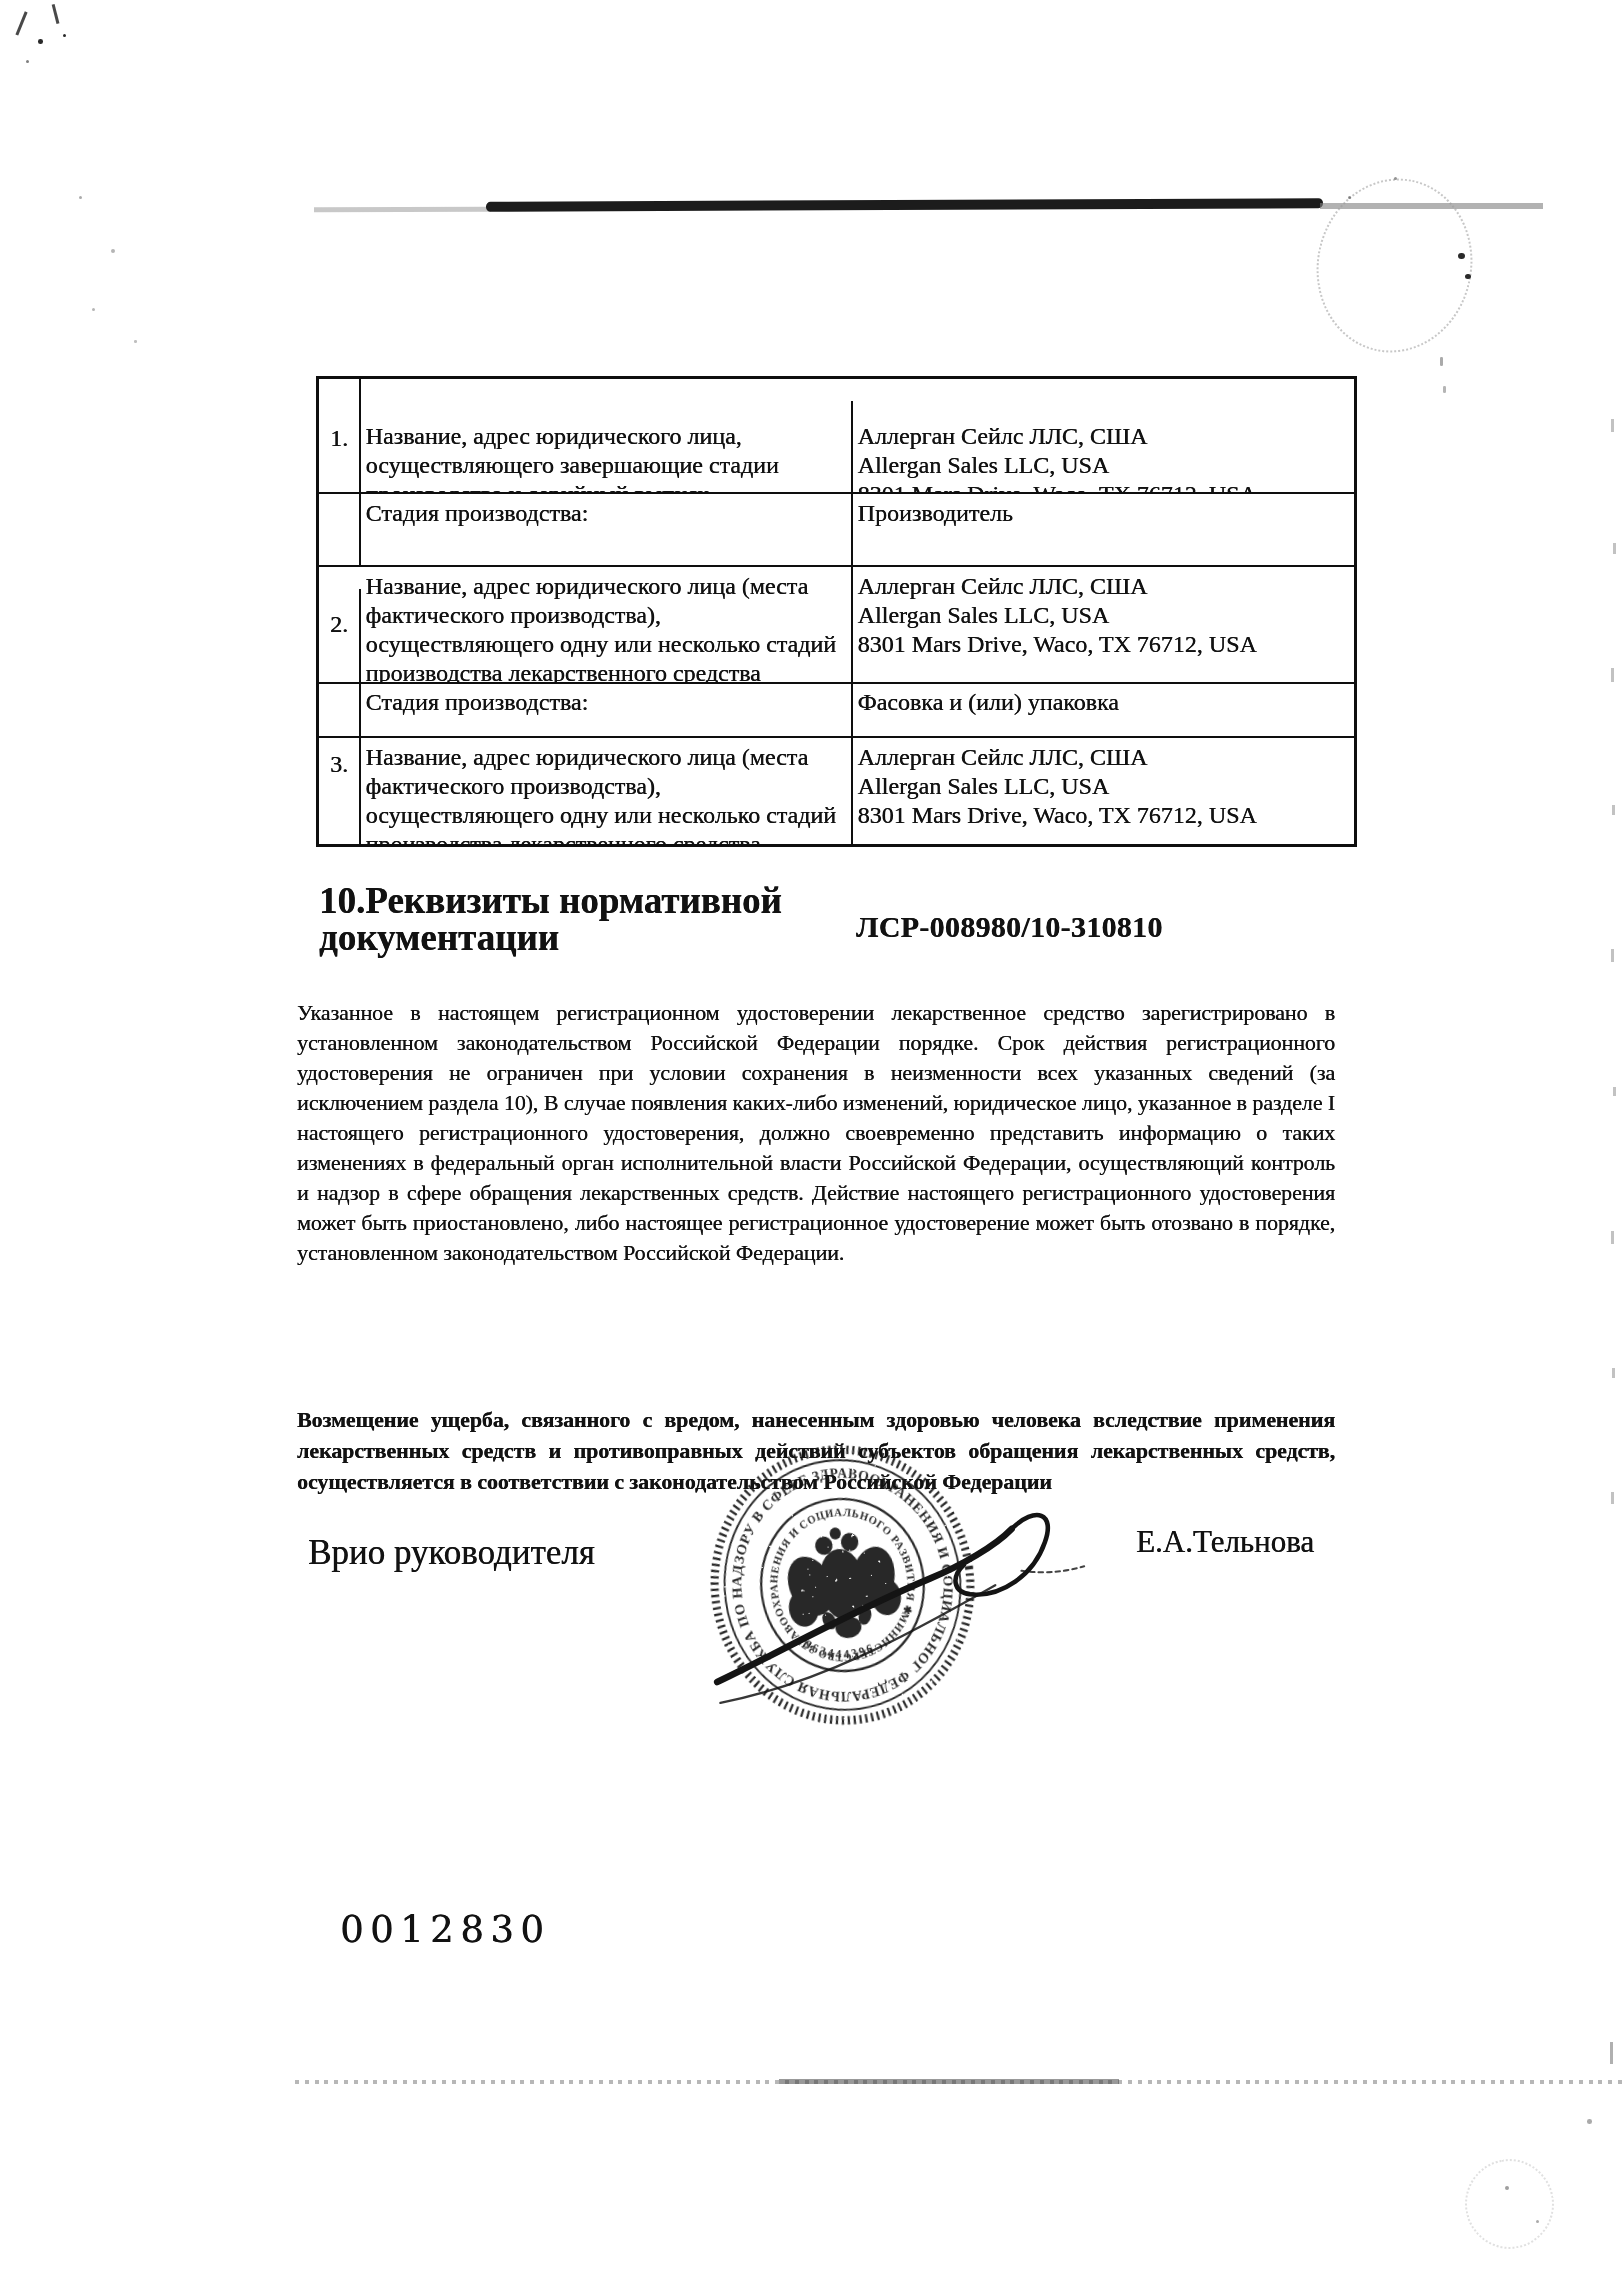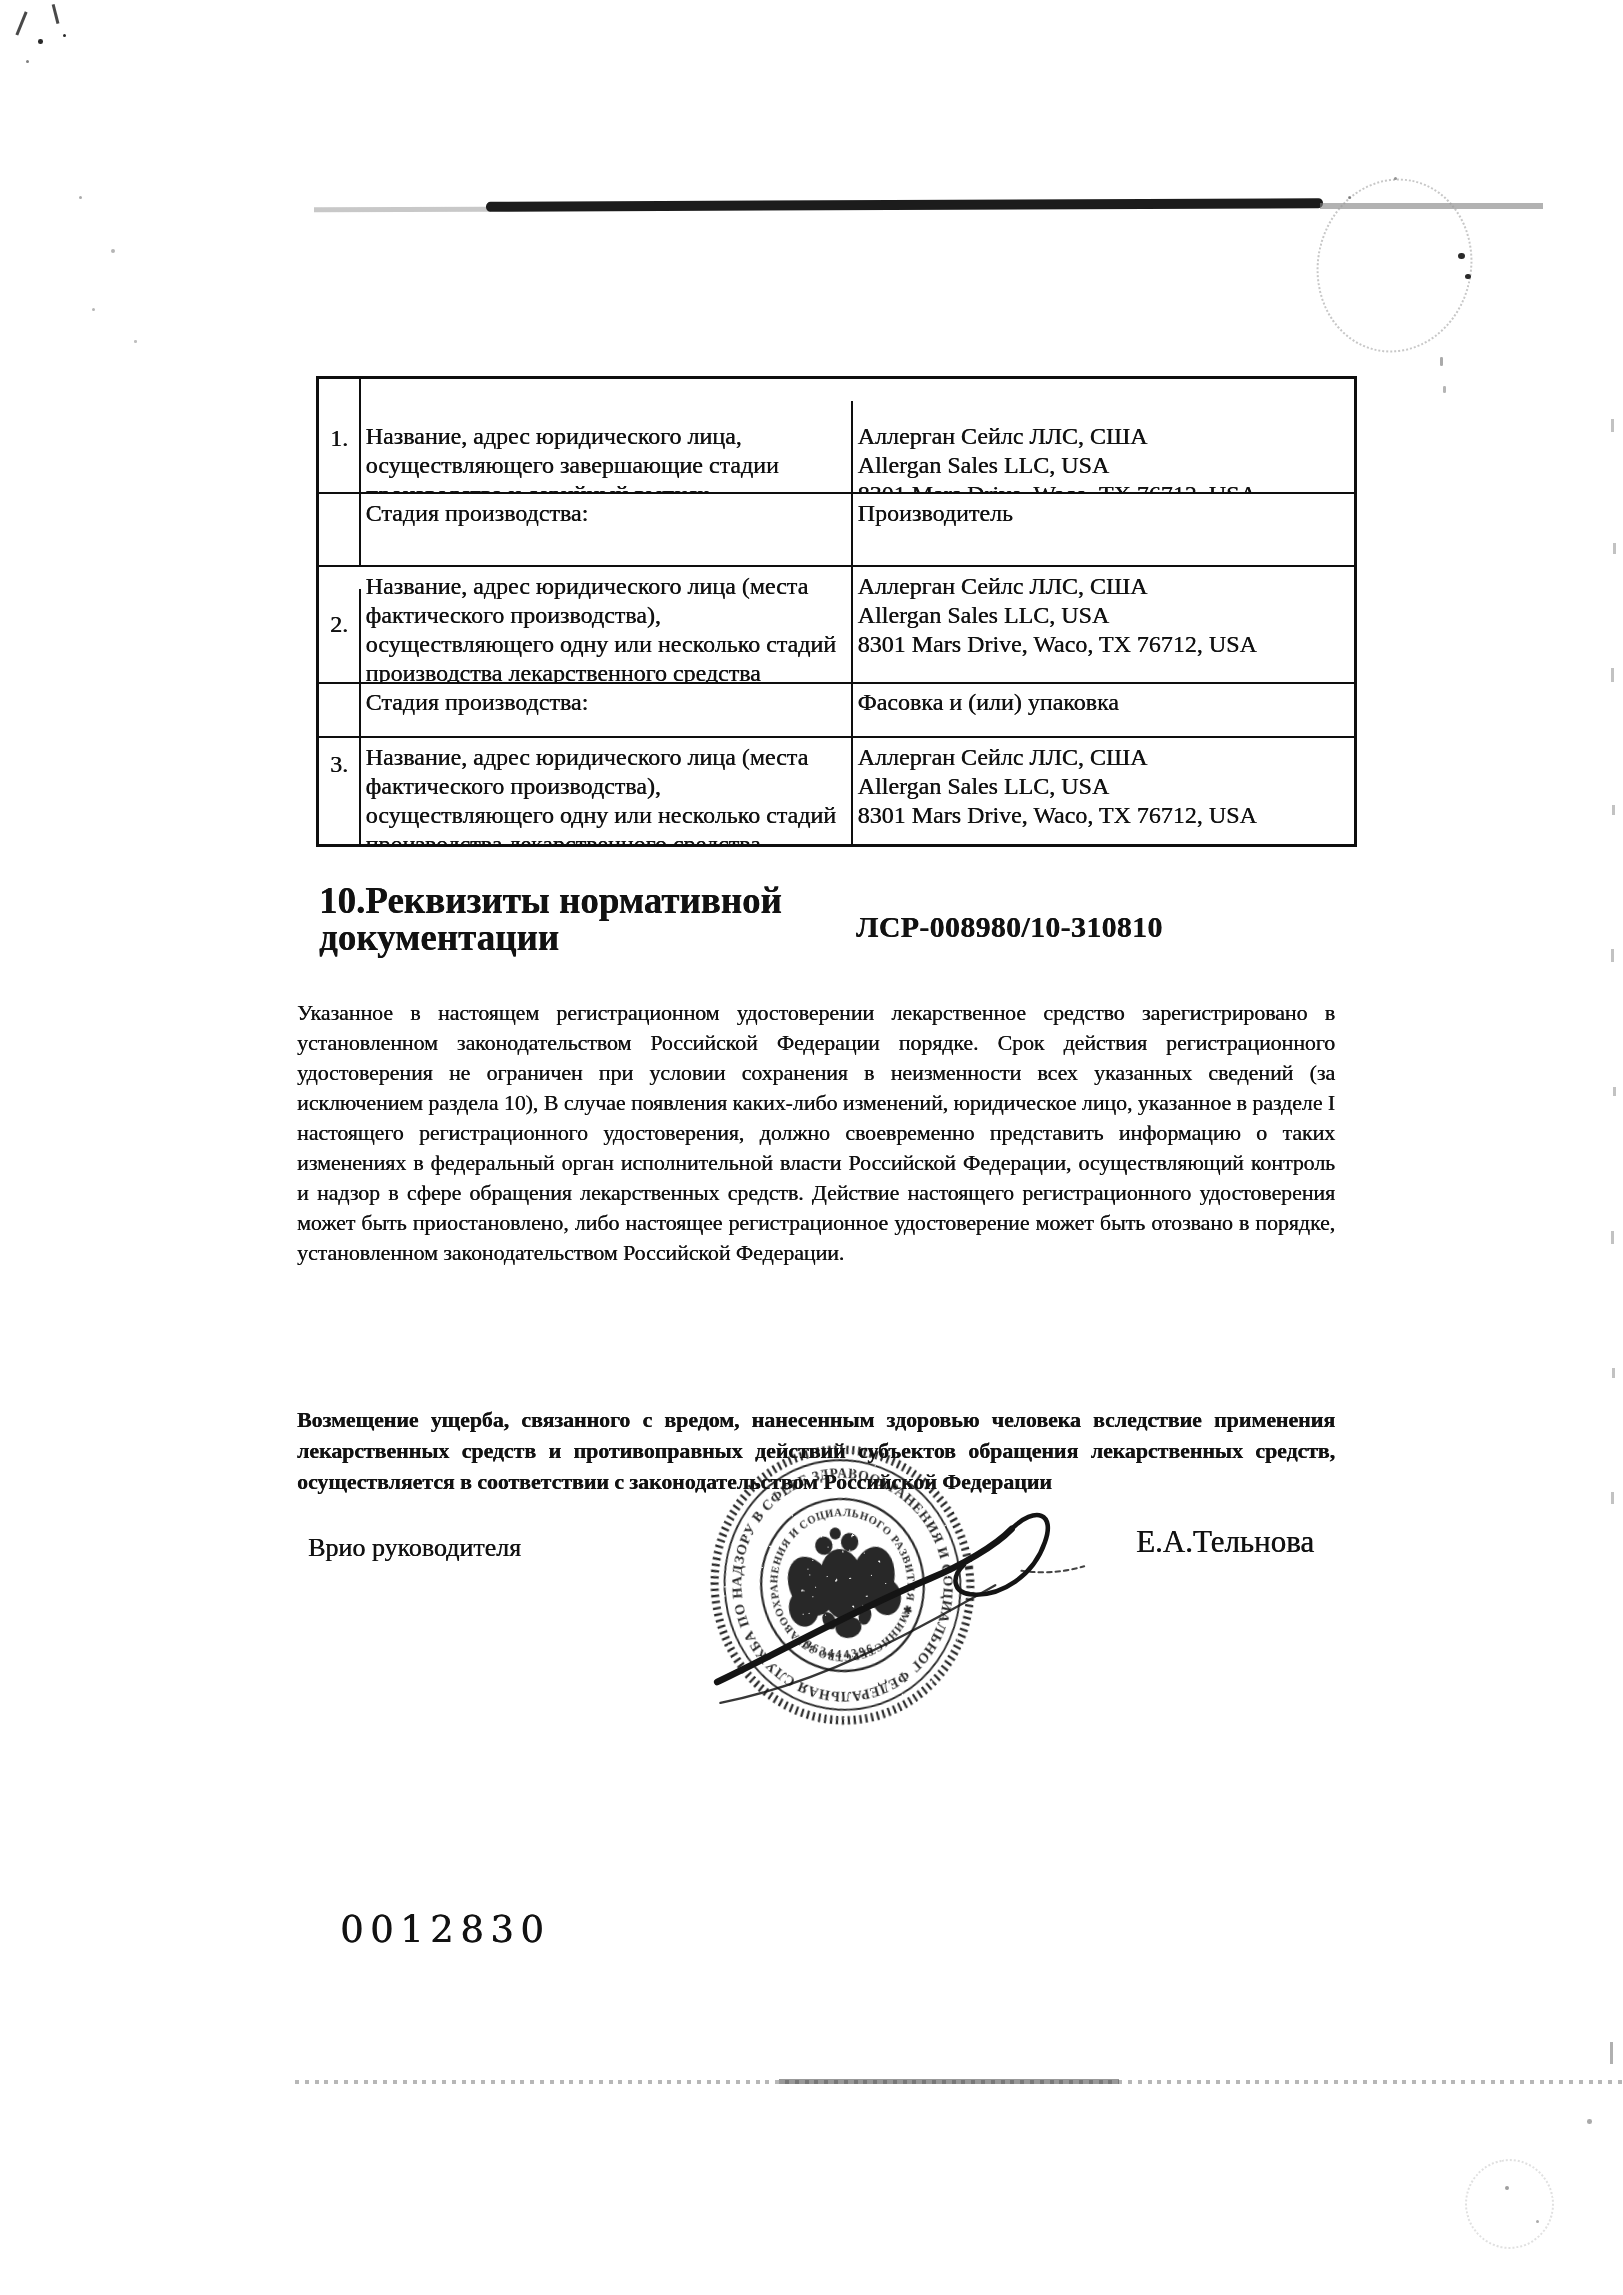--- a/index.html
+++ b/index.html
@@ -26,21 +26,21 @@
   
   .sec10-head{position:absolute;left:319px;top:882px;font-size:37px;line-height:37px;
     font-weight:bold;white-space:pre-line;text-shadow:0.3px 0 0 currentColor;}
   .sec10-num{position:absolute;left:856px;top:910px;font-size:30px;font-weight:bold;
     letter-spacing:0.3px;text-shadow:0.3px 0 0 currentColor;}
   
   .para{position:absolute;left:297px;width:1038px;font-size:22px;line-height:30px;
     text-align:justify;letter-spacing:-0.1px;text-shadow:0.3px 0 0 currentColor;}
   .para.bold{font-weight:bold;line-height:31px;margin-top:41px;}
   
-  .sig-role{position:absolute;left:308px;top:1533px;font-size:26px;text-shadow:0.4px 0 0 currentColor;}
+  .sig-role{position:absolute;left:308px;top:1533px;font-size:35px;text-shadow:0.4px 0 0 currentColor;}
   .sig-name{position:absolute;left:1136px;top:1524px;font-size:31px;text-shadow:0.4px 0 0 currentColor;}
   .serial{position:absolute;left:340px;top:1908px;font-size:37px;letter-spacing:6.5px;
     font-family:"DejaVu Serif","Liberation Serif",serif;text-shadow:0.5px 0 0 currentColor;}
   
   .stamp{position:absolute;left:703px;top:1437px;width:279px;height:296px;
     transform:rotate(-8deg);opacity:.92;}
   .autograph{position:absolute;left:655px;top:1466px;width:458px;height:275px;}
   
   .speck{position:absolute;background:#2a2a2a;border-radius:50%;}
   .bar{position:absolute;background:#1c1c1c;}

